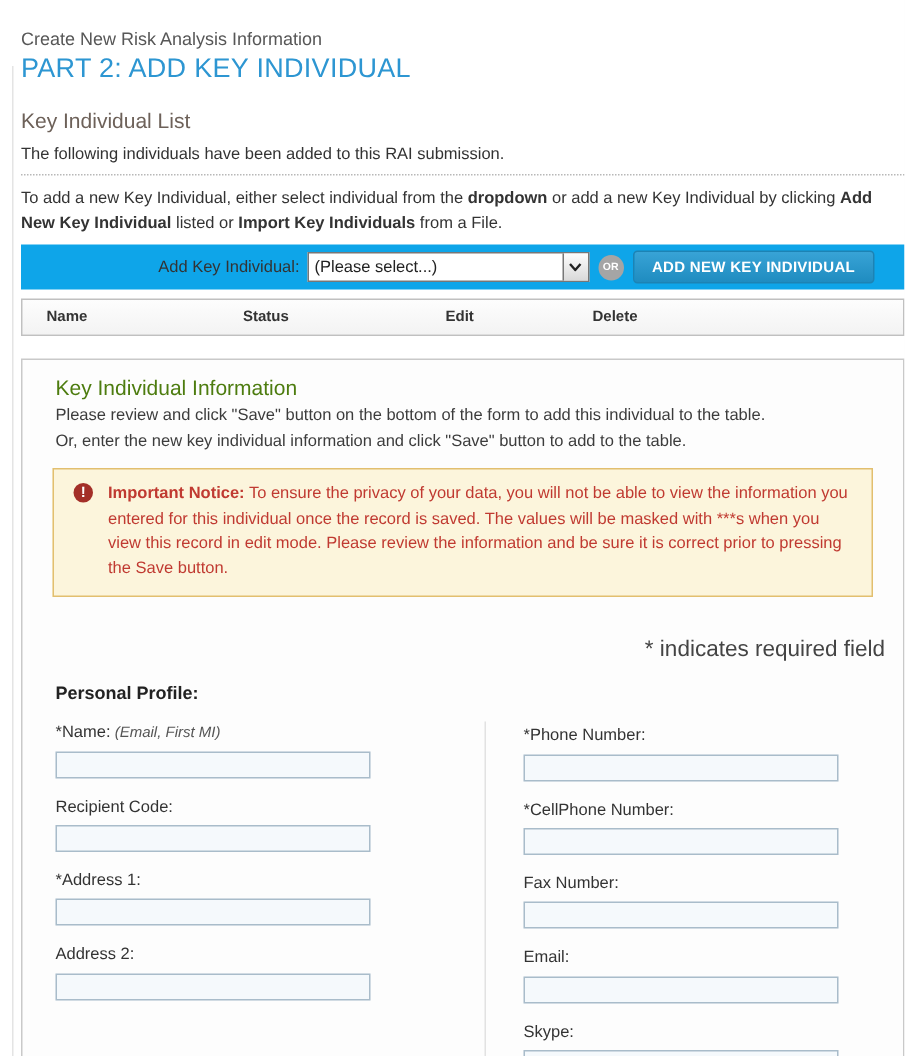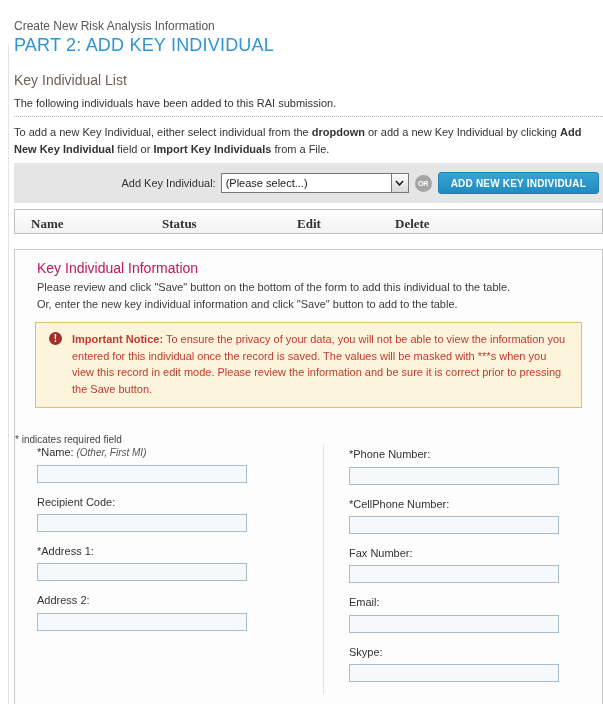--- a/index.html
+++ b/index.html
@@ -13,42 +13,42 @@
   .content { position:absolute; left:14px; top:0; width:589px; }
 
   .breadcrumb { font-size:12px; color:#575757; padding-top:19px; }
   .page-title { font-size:18px; color:#2d96d2; margin-top:2px; letter-spacing:.2px; }
 
   .section-heading { font-size:14px; color:#6d6159; margin-top:16px; }
   .desc { font-size:11px; color:#333; margin-top:9px; padding-bottom:7px; }
   .instruction { border-top:1px dotted #b8b8b8; padding-top:7px; font-size:11px; line-height:1.55; color:#333; }
   .instruction .b { font-weight:bold; }
 
-  .add-row { margin-top:5px; background:#e5e5e5; height:40px; display:flex; align-items:center; justify-content:flex-end; padding-right:4px; }
+  .add-row { margin-top:5px; background:#0ea5e9; height:30px; display:flex; align-items:center; justify-content:flex-end; padding-right:20px; }
   .add-row .lbl { font-size:11px; color:#333; margin-right:5px; }
   .fake-select { background:#fff; border:1px solid #777; height:20px; display:flex; align-items:center; cursor:pointer; }
   .fake-select .val { flex:1; padding:0 4px; font-size:11px; color:#222; white-space:nowrap; overflow:hidden; }
   .fake-select .arrow-box { width:17px; align-self:stretch; border-left:1px solid #777; background:linear-gradient(#fdfdfd,#d9d9d9); display:flex; align-items:center; justify-content:center; }
   .sel-top { width:188px; }
   .or-badge { width:17px; height:17px; border-radius:50%; background:#a5a5a5; color:#fff; font-size:7px; font-weight:bold; display:flex; align-items:center; justify-content:center; margin:0 6px; }
   .add-btn { height:22px; min-width:136px; padding:0 12px; background:linear-gradient(#38a3d6,#1f8cc0); border:1px solid #1d83b4; border-radius:3px; color:#fff; font-size:10px; font-weight:bold; letter-spacing:.2px; font-family:"Liberation Sans",sans-serif; cursor:pointer; }
 
   .ki-table { margin-top:6px; border:1px solid #c0c0c0; background:linear-gradient(#fdfdfd,#f3f3f3); height:25px; position:relative; }
-  .ki-table .th { position:absolute; top:6px; font-size:13px; font-weight:bold; color:#333;font-family:Liberation Serif, serif; }
+  .ki-table .th { position:absolute; top:6px; font-size:10px; font-weight:bold; color:#333; }
   .th-name { left:16px; } .th-status { left:147px; } .th-edit { left:282px; } .th-delete { left:380px; }
 
   .panel { margin-top:15px; border:1px solid #c9c9c9; background:#fdfdfd; padding-top:10px; height:560px; }
-  .panel-heading { font-size:14px; color:#be185d; margin:0 22px 3px 22px; }
+  .panel-heading { font-size:14px; color:#4d7c0f; margin:0 22px 3px 22px; }
   .panel-sub { font-size:11px; color:#3c3c3c; line-height:1.55; margin:0 22px; }
 
   .notice { margin:9px 20px 0 20px; border:1px solid #e2bf6f; background:#fcf5dc; padding:8px 12px 10px 36px; position:relative; color:#c03a31; font-size:11px; line-height:1.5; }
   .notice .notice-title { font-weight:bold; }
   .notice-icon { position:absolute; left:13px; top:9px; width:13px; height:13px; border-radius:50%; background:#a32f28; color:#fff; font-size:10px; font-weight:bold; line-height:13px; text-align:center; }
 
-  .required-note { font-size:10px; color:#444; margin:26px 12px 0 0; }
+  .required-note { text-align:right; font-size:15px; color:#444; margin:26px 12px 0 0; }
 
   .pp-heading { font-size:12px; font-weight:bold; color:#222; margin:14px 0 12px 22px; }
 
   .form-cols { display:flex; padding-left:22px; }
   .col-left { width:287px; border-right:1px solid #e2e2e2; }
   .col-right { padding-left:25px; padding-top:2px; }
   .field { margin-bottom:12px; }
   .field .flabel { font-size:11px; color:#333; margin-bottom:4px; max-width:280px; line-height:1.4; }
   .field .hint { font-style:italic; font-size:10px; color:#555; }
   .tin { width:210px; height:18px; border:1px solid #a9bcca; background:#f5f9fc; font-family:"Liberation Sans",sans-serif; font-size:11px; padding:0 3px; color:#222; }
@@ -61,21 +61,21 @@
 
 <div class="content">
 
   <div class="breadcrumb">Create New Risk Analysis Information</div>
   <div class="page-title">PART 2: ADD KEY INDIVIDUAL</div>
 
   <div class="section-heading">Key Individual List</div>
   <div class="desc">The following individuals have been added to this RAI submission.</div>
 
   <div class="instruction">
-    <span>To add a new Key Individual, either select individual from the </span><span class="b">dropdown</span><span> or add a new Key Individual by clicking </span><span class="b">Add New Key Individual</span><span> field or </span><span class="b">Import Key Individuals</span><span> from a File.</span>
+    <span>To add a new Key Individual, either select individual from the </span><span class="b">dropdown</span><span> or add a new Key Individual by clicking </span><span class="b">Add New Key Individual</span><span> listed or </span><span class="b">Import Key Individuals</span><span> from a File.</span>
   </div>
 
   <div class="add-row">
     <span class="lbl">Add Key Individual:</span>
     <div class="fake-select sel-top">
       <span class="val">(Please select...)</span>
       <span class="arrow-box">
         <svg class="chev" width="9" height="6" viewBox="0 0 9 6">
             <polyline points="1,1 4.5,5 8,1" fill="none" stroke="#222" stroke-width="1.6"></polyline>
           </svg>
@@ -97,27 +97,28 @@
     <div class="panel-sub">Please review and click "Save" button on the bottom of the form to add this individual to the table.</div>
     <div class="panel-sub">Or, enter the new key individual information and click "Save" button to add to the table.</div>
 
     <div class="notice">
       <span class="notice-icon">!</span>
       <span class="notice-title">Important Notice:</span><span> To ensure the privacy of your data, you will not be able to view the information you entered for this individual once the record is saved. The values will be masked with ***s when you view this record in edit mode. Please review the information and be sure it is correct prior to pressing the Save button.</span>
     </div>
 
     <div class="required-note">* indicates required field</div>
 
+    <div class="pp-heading">Personal Profile:</div>
 
     <div class="form-cols">
 
       <div class="col-left">
 
         <div class="field">
-          <div class="flabel"><span>*Name:</span><span class="hint"> (Other, First MI)</span></div>
+          <div class="flabel"><span>*Name:</span><span class="hint"> (Email, First MI)</span></div>
           <input class="tin" type="text" value="" style="">
         </div>
 
         <div class="field">
           <div class="flabel"><span>Recipient Code:</span></div>
           <input class="tin" type="text" value="" style="">
         </div>
 
 
         <div class="field">

